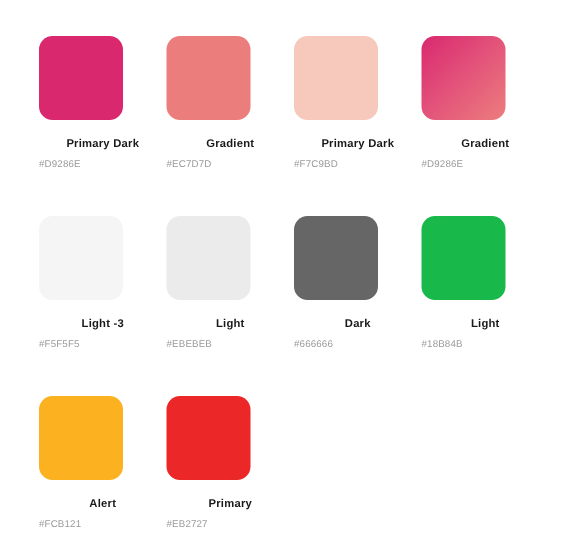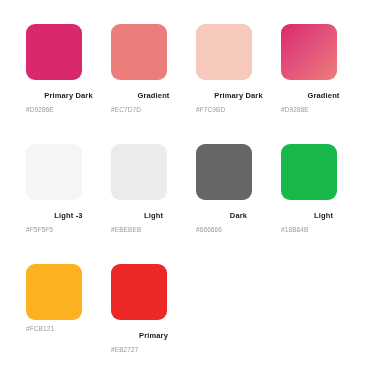--- a/index.html
+++ b/index.html
@@ -96,20 +96,21 @@
       <div class="swatch-name">Dark</div>
       <div class="swatch-hex">#666666</div>
     </div>
     <div class="swatch-cell">
       <div class="swatch-chip" style="background: rgb(24, 184, 75);"></div>
       <div class="swatch-name">Light</div>
       <div class="swatch-hex">#18B84B</div>
     </div>
     <div class="swatch-cell">
       <div class="swatch-chip" style="background: rgb(252, 177, 33);"></div>
+      <div class="swatch-name">Alert</div>
       <div class="swatch-hex">#FCB121</div>
     </div>
     <div class="swatch-cell">
       <div class="swatch-chip" style="background: rgb(235, 39, 39);"></div>
       <div class="swatch-name">Primary</div>
       <div class="swatch-hex">#EB2727</div>
     </div>
   </main>
 
 </body></html>

